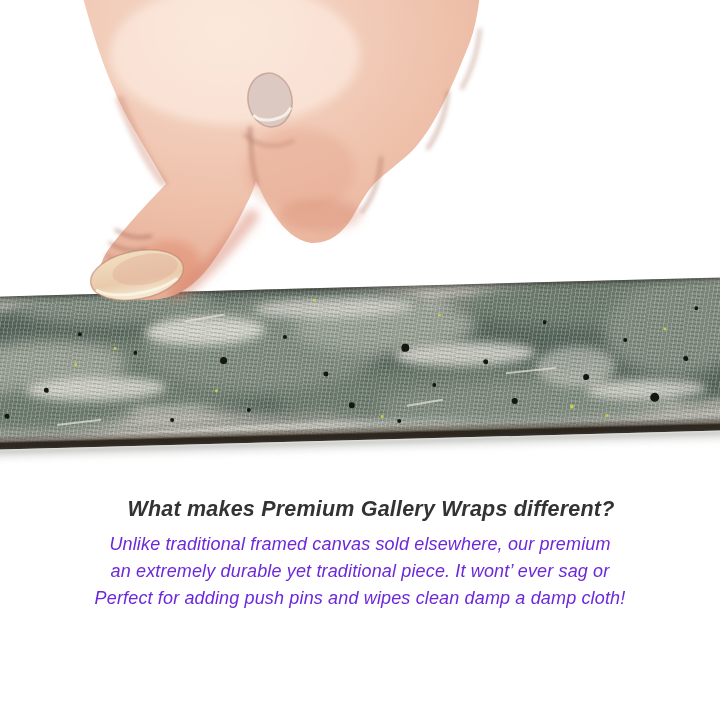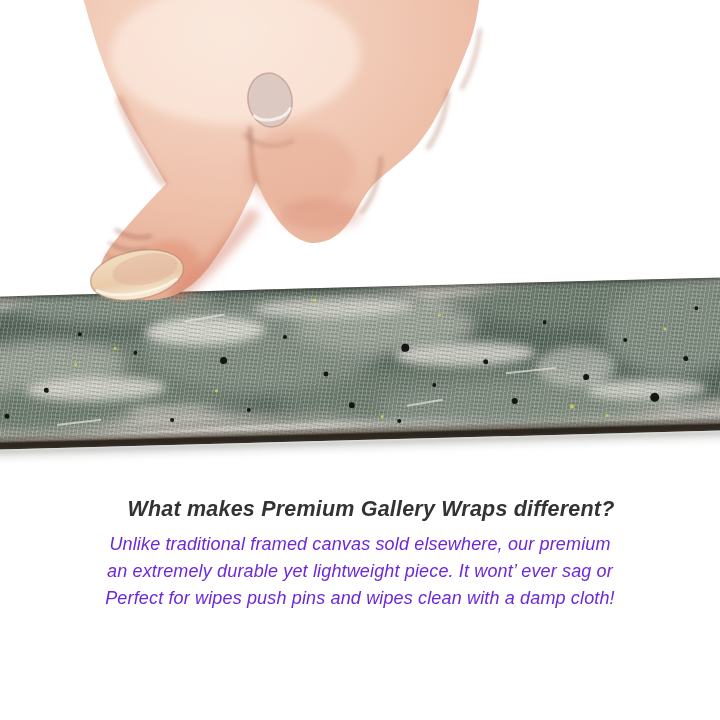--- a/index.html
+++ b/index.html
@@ -223,18 +223,18 @@
       <ellipse cx="137" cy="275" rx="47" ry="24" fill="url(#nail)" stroke="rgba(185,135,108,0.6)" stroke-width="1.5"></ellipse>
       <ellipse cx="146" cy="271" rx="33" ry="15" fill="rgba(226,178,156,0.5)"></ellipse>
       <path d="M94,282 C108,294 150,298 176,286" fill="none" stroke="rgba(252,246,234,0.8)" stroke-width="3"></path>
     </g>
   </svg>
 
   <div class="info-block">
     <h2 class="info-heading">What makes Premium Gallery Wraps different?</h2>
     <div class="info-lines">
       <div>Unlike traditional framed canvas sold elsewhere, our premium</div>
-      <div>an extremely durable yet lightweight piece. It wont’ ever sag or</div>
-      <div>Perfect for wipes push pins and wipes clean with a damp cloth!</div>
+      <div>an extremely durable yet traditional piece. It wont’ ever sag or</div>
+      <div>Perfect for adding push pins and wipes clean damp a damp cloth!</div>
     </div>
   </div>
 
 </div>
 
 </body></html>

